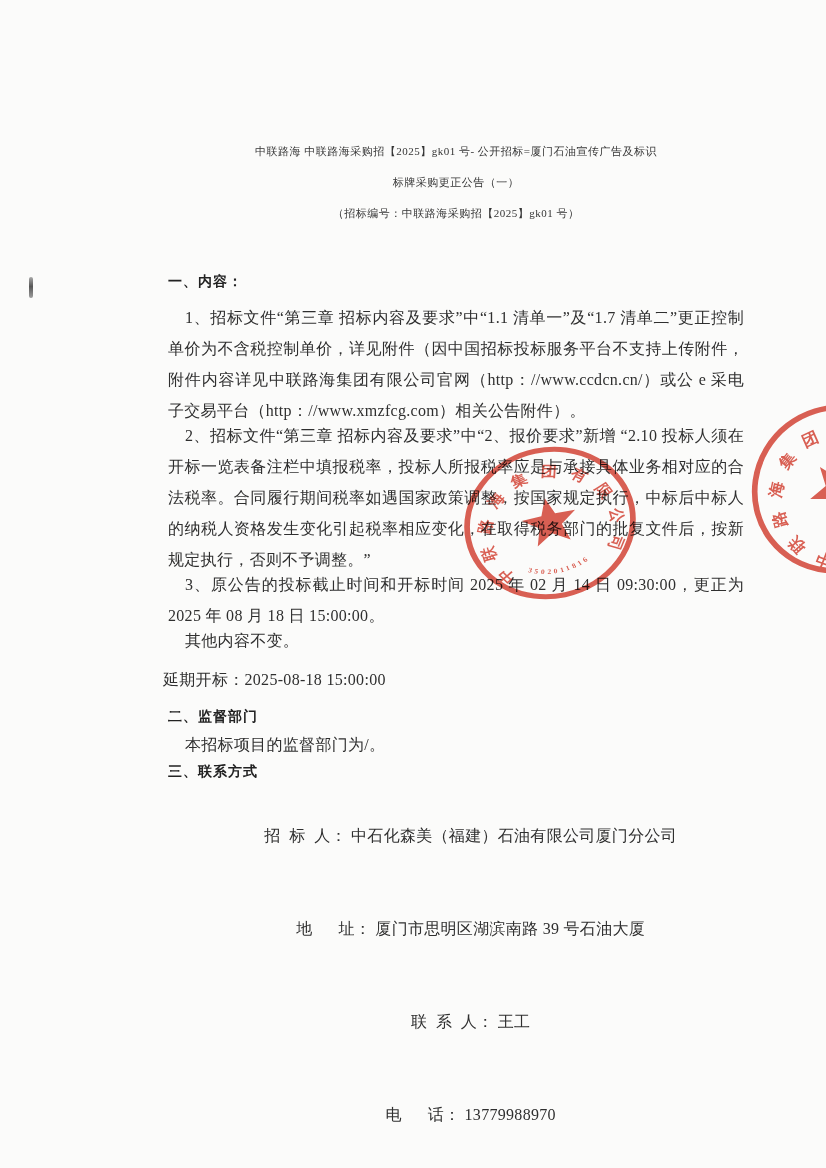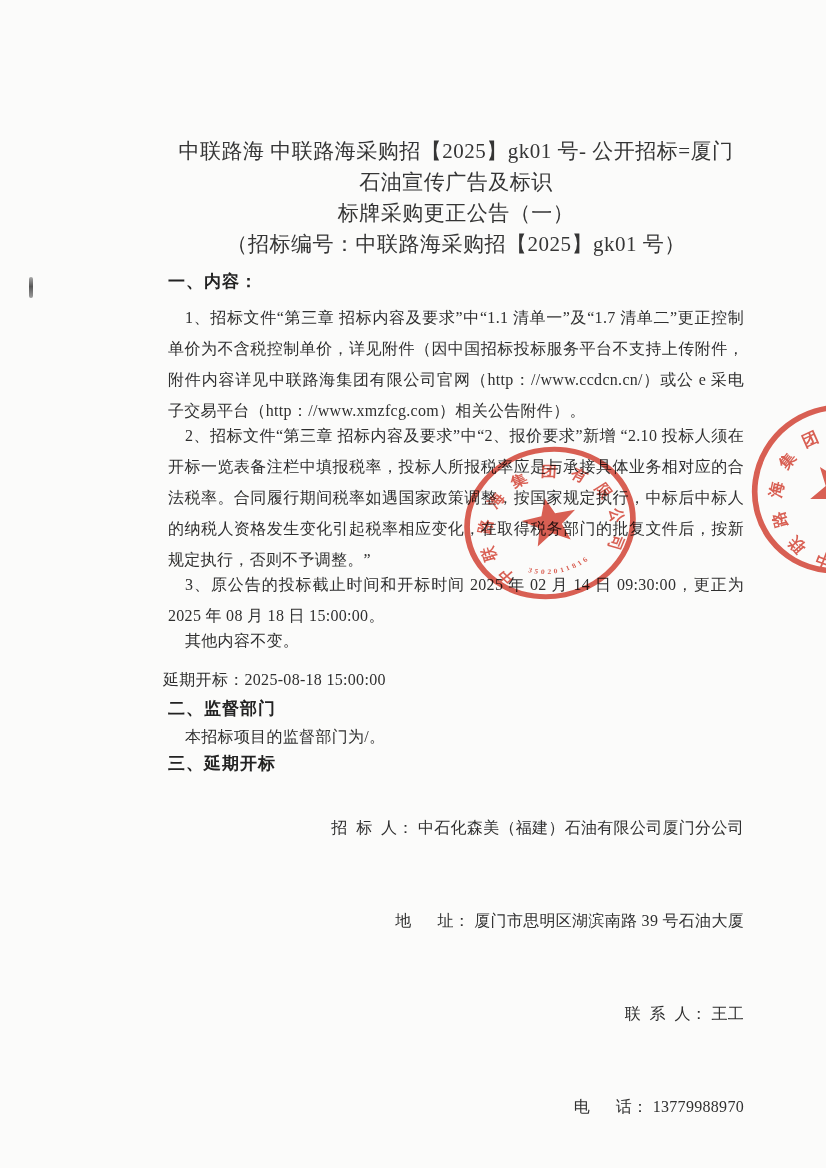--- a/index.html
+++ b/index.html
@@ -27,56 +27,56 @@
     background: linear-gradient(#9a9a9a, #3a3a3a 45%, #8d8d8d);
     opacity: .85;
   }
 
   .doc-title {
     position: absolute;
     top: 136px;
     left: 168px;
     right: 82px;
     text-align: center;
-    font-size: 21px;
+    font-size: 11px;
     line-height: 31px;
     letter-spacing: .5px;
     color: #353535;
   }
 
   .body-col {
     position: absolute;
     top: 268px;
     left: 168px;
     right: 82px;
     font-size: 16px;
     line-height: 31px;
     letter-spacing: .3px;
     text-align: justify;
   }
 
   .sec-heading {
     font-weight: bold;
-    font-size: 17px;
+    font-size: 14px;
     line-height: 28px;
     letter-spacing: 1px;
     color: #222;
   }
   .para { text-indent: 17px; }
   .p1 { margin-top: 6px; }
   .p2 { margin-top: -6px; }
   .p3 { margin-top: -6px; }
   .p4 { margin-top: -6px; }
   .delay-line { margin-top: 8px; margin-left: -5px; }
-  .h2 { margin-top: 0; font-family: Liberation Serif, serif; }
+  .h2 { margin-top: 8px; font-family: Liberation Serif, serif; }
   .p-supervision { margin-top: -2px; }
   .h3 { margin-top: -2px; }
 
   .contact-block { margin-top: 3px; margin-left: -5px; }
-  .contact-row { line-height: 31px; white-space: pre; text-align: right; }
+  .contact-row { line-height: 31px; white-space: pre; text-align: center; }
   .contact-label { display: inline-block; white-space: pre; }
   .contact-value { white-space: pre; }
 
   
   .seal {
     position: absolute;
     mix-blend-mode: multiply;
     opacity: .88;
     pointer-events: none;
   }
@@ -105,21 +105,21 @@
     <div class="sec-heading h1">一、内容：</div>
     <div class="para p1">1、招标文件“第三章 招标内容及要求”中“1.1 清单一”及“1.7 清单二”更正控制单价为不含税控制单价，详见附件（因中国招标投标服务平台不支持上传附件，附件内容详见中联路海集团有限公司官网（http：//www.ccdcn.cn/）或公 e 采电子交易平台（http：//www.xmzfcg.com）相关公告附件）。</div>
     <div class="para p2">2、招标文件“第三章 招标内容及要求”中“2、报价要求”新增 “2.10 投标人须在开标一览表备注栏中填报税率，投标人所报税率应是与承接具体业务相对应的合法税率。合同履行期间税率如遇国家政策调整，按国家规定执行，中标后中标人的纳税人资格发生变化引起税率相应变化，在取得税务部门的批复文件后，按新规定执行，否则不予调整。”</div>
     <div class="para p3">3、原公告的投标截止时间和开标时间 2025 年 02 月 14 日 09:30:00，更正为 2025 年 08 月 18 日 15:00:00。</div>
     <div class="para p4">其他内容不变。</div>
     <div class="delay-line">延期开标：2025-08-18 15:00:00</div>
 
     <div class="sec-heading h2">二、监督部门</div>
     <div class="para p-supervision">本招标项目的监督部门为/。</div>
 
-    <div class="sec-heading h3">三、延期开标</div>
+    <div class="sec-heading h3">三、联系方式</div>
 
     <div class="contact-block">
       <div class="contact-row">
         <span class="contact-label">招  标  人： </span><span class="contact-value">中石化森美（福建）石油有限公司厦门分公司</span>
       </div>
       <div class="contact-row">
         <span class="contact-label">地      址： </span><span class="contact-value">厦门市思明区湖滨南路 39 号石油大厦</span>
       </div>
       <div class="contact-row">
         <span class="contact-label">联  系  人： </span><span class="contact-value">王工</span>

